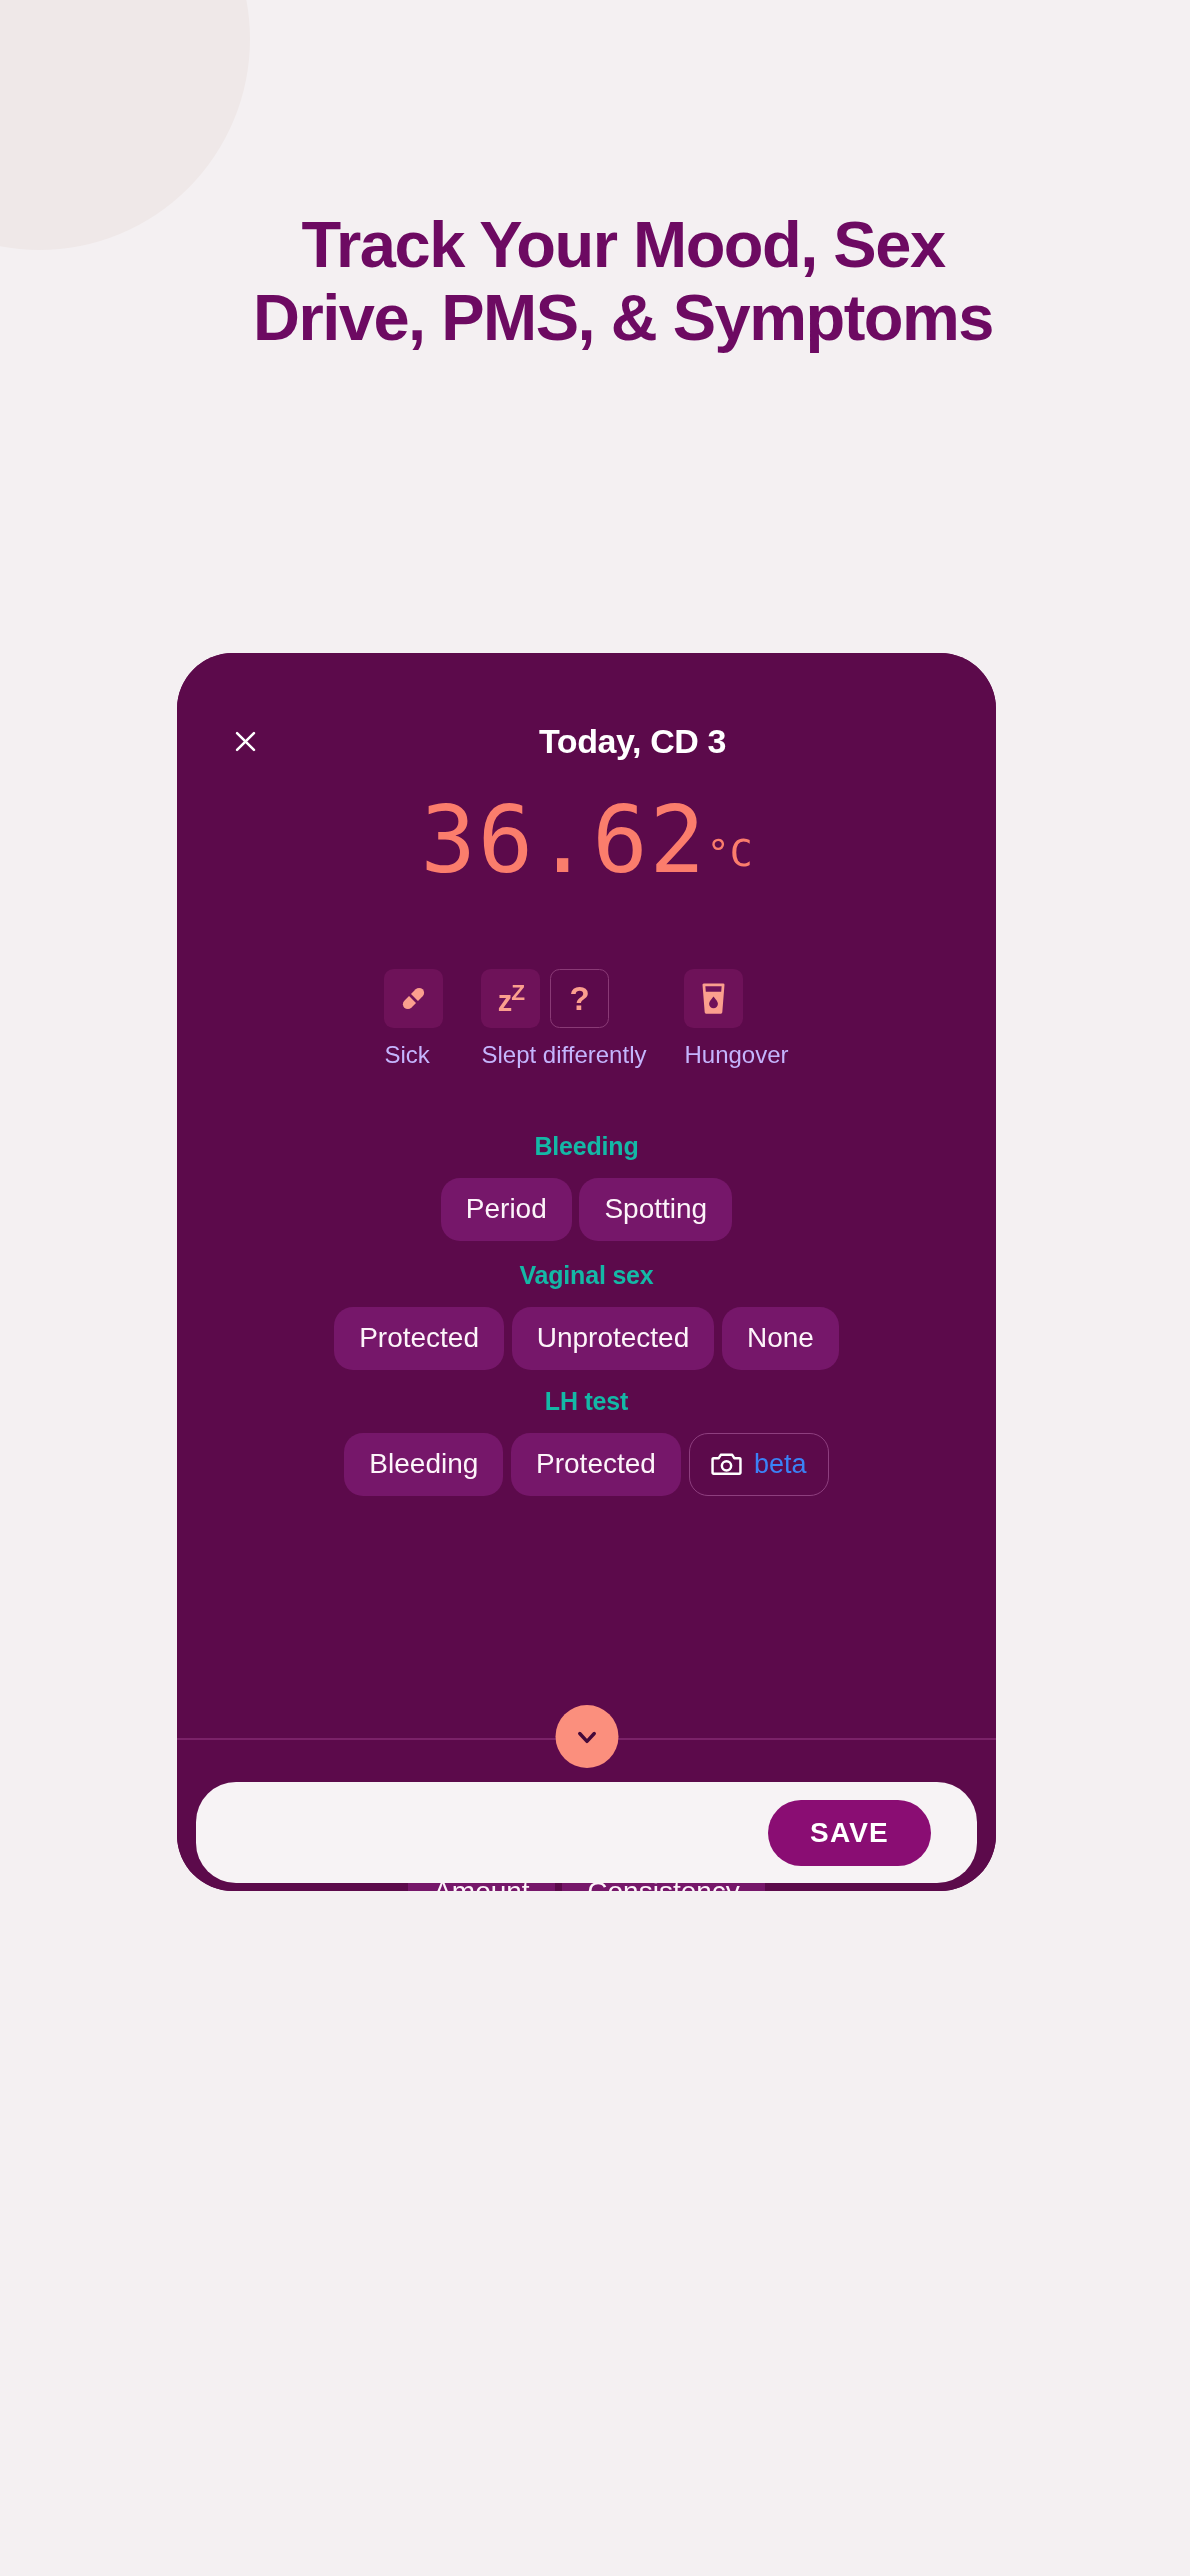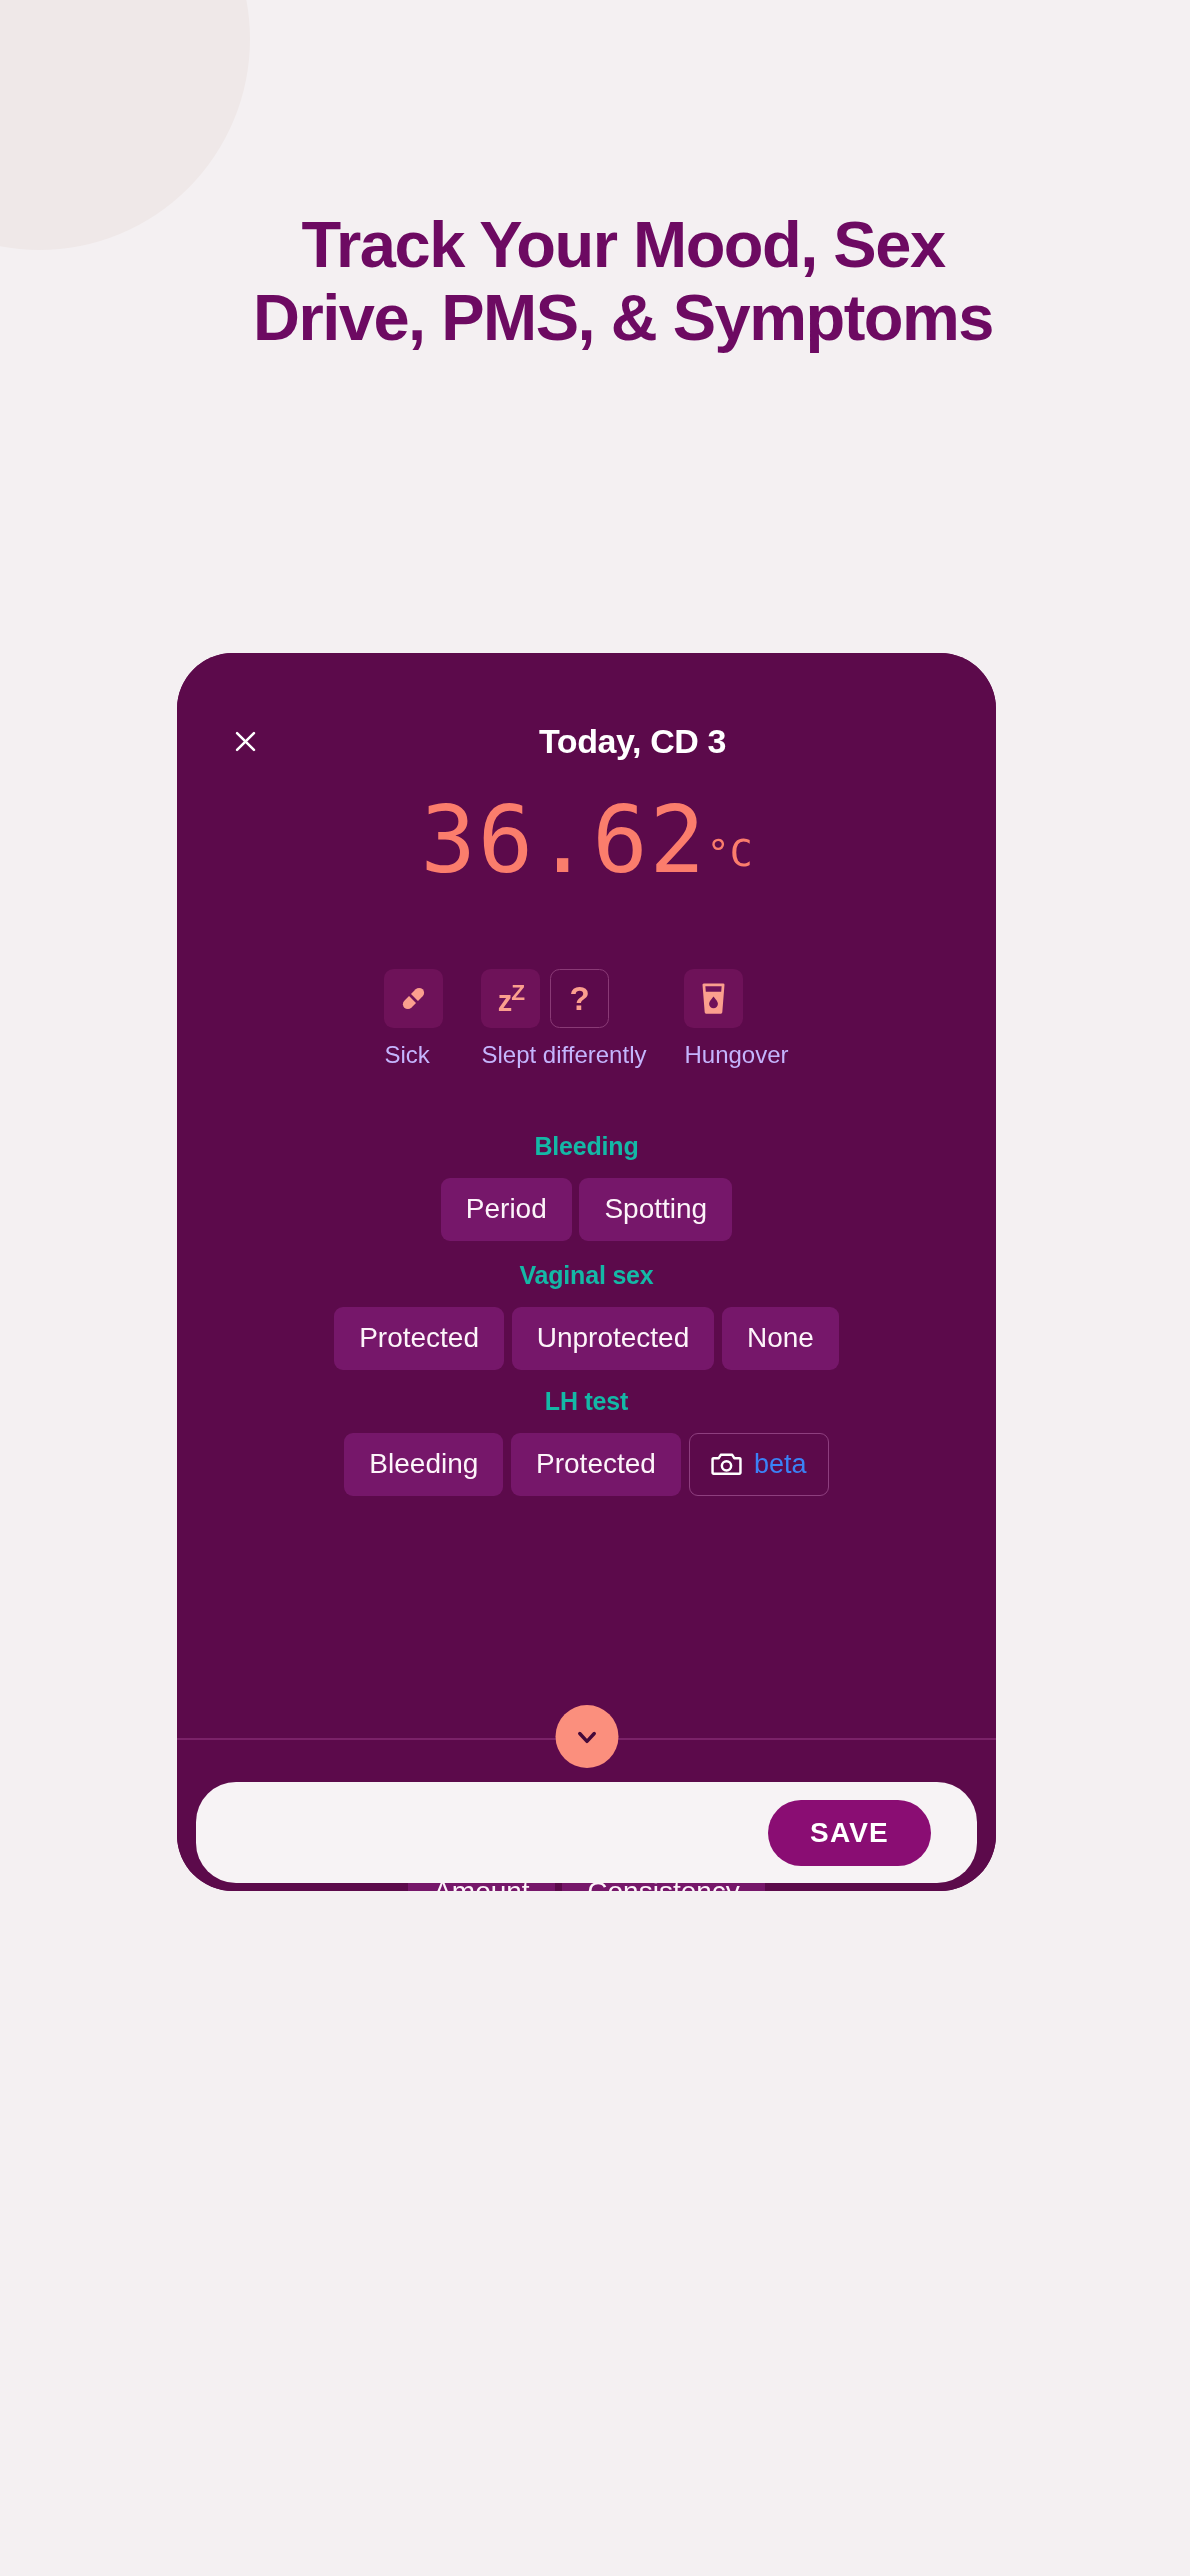--- a/index.html
+++ b/index.html
@@ -151,21 +151,21 @@
     letter-spacing:-0.2px;
     margin-bottom:17px;
   }
   .chips{
     display:flex;
     justify-content:center;
     gap:7.7px;
   }
   .chip{
     background:#76176a;
-    border-radius:9px;
+    border-radius:19px;
     color:#fdf4fa;
     font-size:28px;
     padding:15.3px 25px;
     line-height:1.15;
     white-space:nowrap;
     text-align:center;
   }
   .chip.cam{
     background:transparent;
     border:1.4px solid #8e3f7f;

